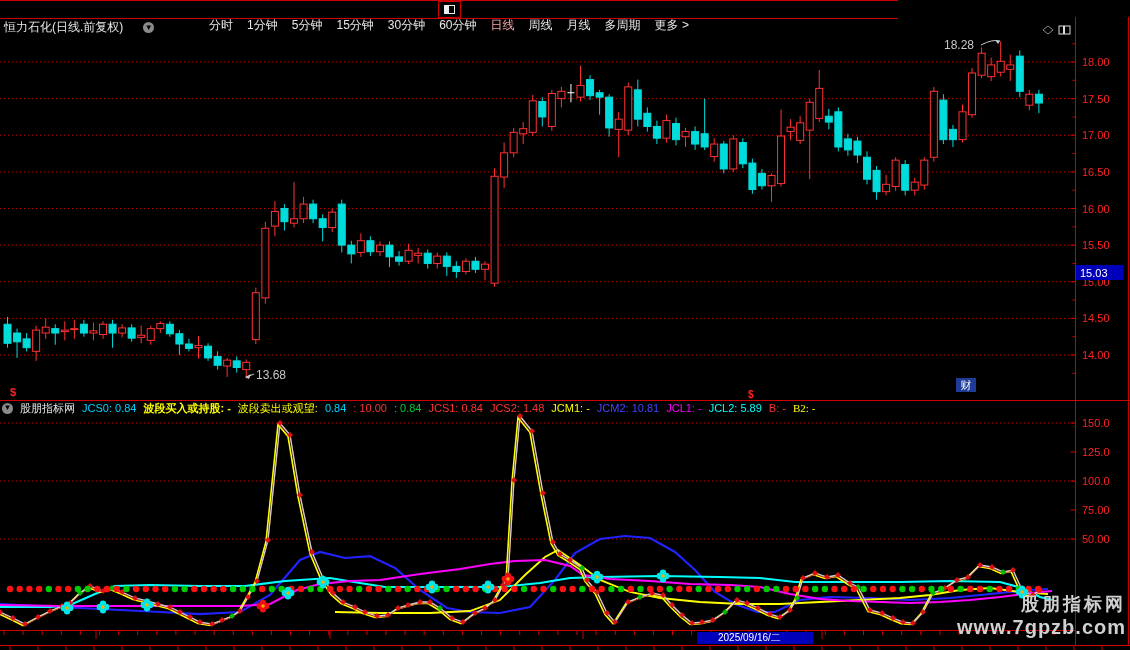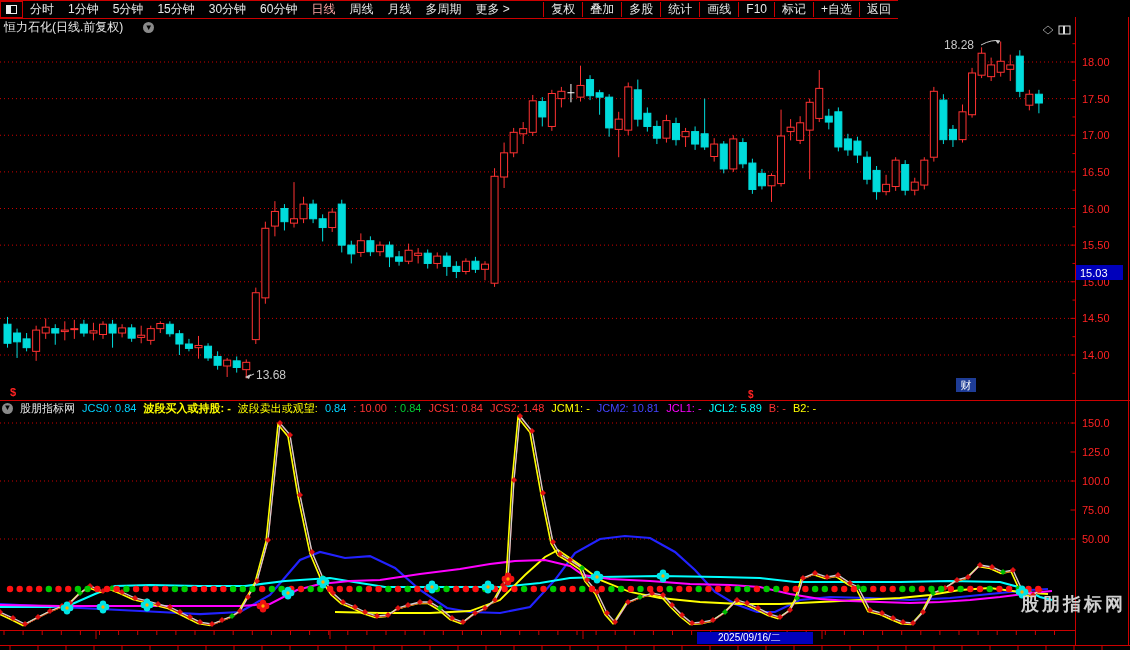--- a/index.html
+++ b/index.html
@@ -1,21 +1,21 @@
 <!DOCTYPE html>
 <html><head>
 <meta charset="utf-8">
 <style>
   html,body{margin:0;padding:0;background:#000;width:1130px;height:650px;overflow:hidden;
     font-family:"Liberation Sans","DejaVu Sans",sans-serif;}
   #stage{position:relative;width:1130px;height:650px;background:#000;}
   #chart-svg{position:absolute;left:0;top:0;z-index:1;}
   
   #toolbar{position:absolute;left:0;top:0;width:898px;height:17px;background:#000;
-    border-top:1px solid #c00;border-bottom:1px solid #c00;display:flex;align-items:center;z-index:3;}
+    border-top:1px solid #c00;border-bottom:1px solid #c00;display:flex;align-items:center;z-index:3;flex-direction:column;}
   #tb-left-icon{width:21px;height:15px;border:1px solid #c00;display:flex;align-items:center;justify-content:center;flex:0 0 auto;}
   #tb-left-icon .glyph{width:11px;height:9px;border:1px solid #eee;box-sizing:border-box;background:linear-gradient(90deg,#eee 0 4px,#000 4px);}
   .tb-item{color:#e8e8e8;font-size:12px;padding:0 7px;white-space:nowrap;cursor:default;line-height:15px;}
   .tb-item.active{color:#fca5a5;}
   #tb-right{margin-left:auto;display:flex;height:17px;align-items:center;}
   .tb-btn{color:#e8e8e8;font-size:12px;padding:0 7px;border-left:1px solid #c00;height:15px;line-height:15px;white-space:nowrap;}
   
   #titlebar{position:absolute;left:4px;top:19px;z-index:3;display:flex;align-items:center;gap:20px;}
   #title-text{color:#e8e8e8;font-size:12px;}
   .chev-circle{width:11px;height:11px;border-radius:50%;background:#8a8a8a;color:#000;font-size:8px;
@@ -45,31 +45,20 @@
         <span class="tb-item">1分钟</span>
         <span class="tb-item">5分钟</span>
         <span class="tb-item">15分钟</span>
         <span class="tb-item">30分钟</span>
         <span class="tb-item">60分钟</span>
         <span class="tb-item active">日线</span>
         <span class="tb-item">周线</span>
         <span class="tb-item">月线</span>
         <span class="tb-item">多周期</span>
         <span class="tb-item">更多 &gt;</span>
-      </div>
-  <div id="tb-right">
-        <span class="tb-btn">复权</span>
-        <span class="tb-btn">叠加</span>
-        <span class="tb-btn">多股</span>
-        <span class="tb-btn">统计</span>
-        <span class="tb-btn">画线</span>
-        <span class="tb-btn">F10</span>
-        <span class="tb-btn">标记</span>
-        <span class="tb-btn">+自选</span>
-        <span class="tb-btn">返回</span>
       </div>
 </div>
 
 <div id="titlebar">
   <span id="title-text">恒力石化(日线.前复权)</span>
   <span class="chev-circle">▼</span>
 </div>
 
 <svg id="chart-svg" width="1130" height="650">
       <line x1="0" y1="400.5" x2="1130" y2="400.5" stroke="#cc0000" stroke-width="1"></line>
@@ -786,29 +775,30 @@
       <span class="ind-seg" style="color: rgb(0, 210, 255);">0.84</span>
       <span class="ind-seg" style="color: rgb(255, 51, 51);">: 10.00</span>
       <span class="ind-seg" style="color: rgb(0, 204, 51);">: 0.84</span>
       <span class="ind-seg" style="color: rgb(255, 51, 51);">JCS1: 0.84</span>
       <span class="ind-seg" style="color: rgb(255, 51, 51);">JCS2: 1.48</span>
       <span class="ind-seg" style="color: rgb(255, 255, 0);">JCM1: -</span>
       <span class="ind-seg" style="color: rgb(68, 68, 255);">JCM2: 10.81</span>
       <span class="ind-seg" style="color: rgb(255, 0, 255);">JCL1: -</span>
       <span class="ind-seg" style="color: rgb(0, 255, 255);">JCL2: 5.89</span>
       <span class="ind-seg" style="color: rgb(255, 51, 51);">B: -</span>
-      <span class="ind-seg" style="color: rgb(255, 255, 0);">B2: -</span>
+      <span class="ind-seg" style="color: rgb(255, 255, 0); font-family: Liberation Serif, serif;">B2: -</span>
     </div>
 
 <div id="xaxis">
   <div id="date-badge" style="left: 697px; min-width: 74px;">2025/09/16/二</div>
 <div class="x-label" style="left: 8px;">2025年</div>
       <div class="x-label" style="left: 96px;">7</div>
       <div class="x-label" style="left: 330px;">8</div>
       <div class="x-label" style="left: 583px;">9</div>
       <div class="x-label" style="left: 822px;">3</div>
     </div>
 
 <div id="watermark">
   <div id="wm1">股朋指标网</div>
+  <div id="wm2">www.7gpzb.com</div>
 </div>
 
 </div>
 
 </body></html>

